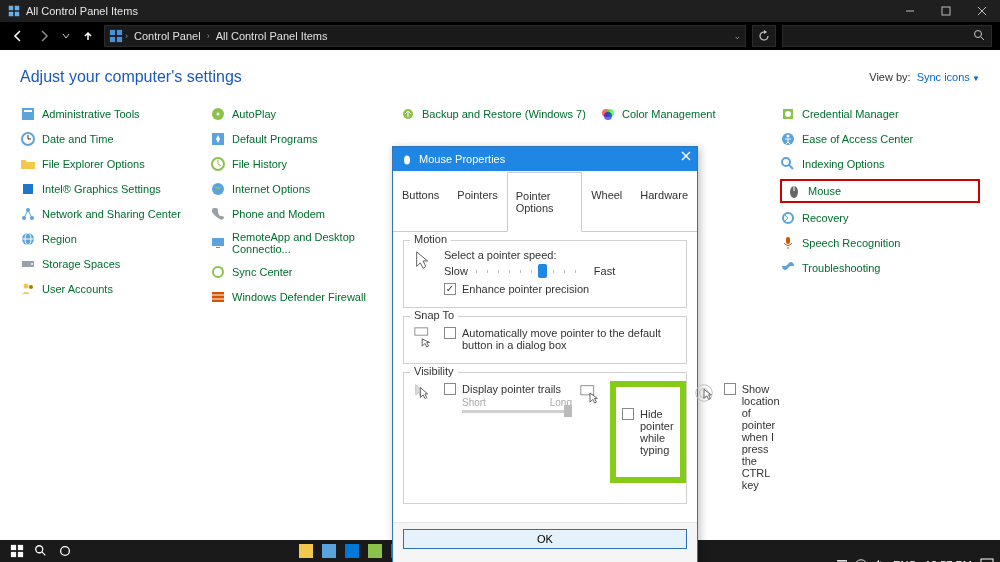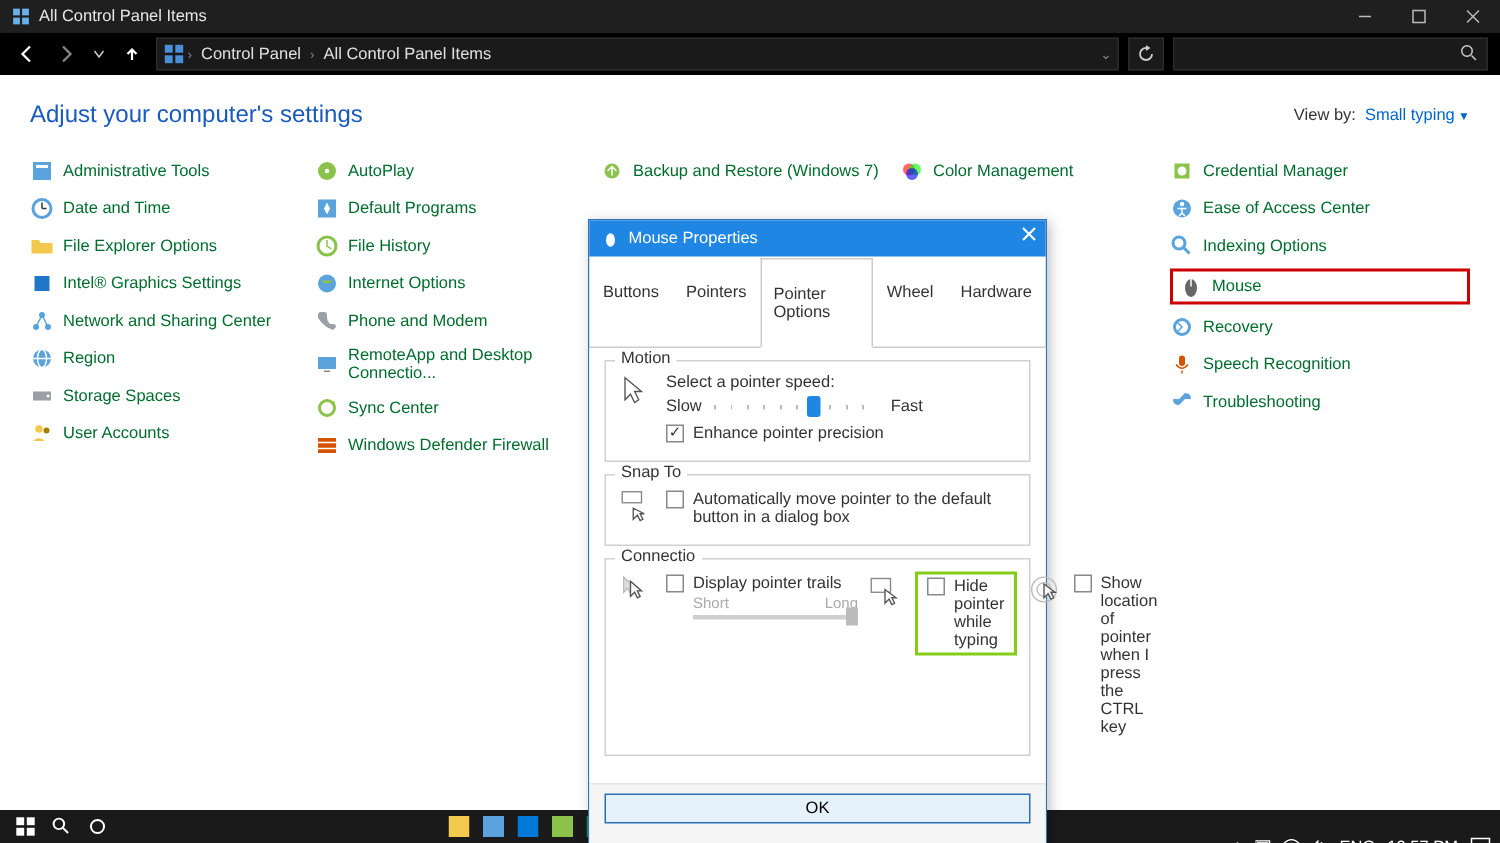--- a/index.html
+++ b/index.html
@@ -60,21 +60,21 @@
 .grp-body { flex: 1; font-size: 11px; color: #333; }
 .slider-row { display: flex; align-items: center; gap: 8px; margin: 4px 0 6px; }
 .slider-track { width: 110px; height: 3px; background: repeating-linear-gradient(to right, #bbb 0 1px, transparent 1px 11px); position: relative; }
 .slider-thumb { width: 9px; height: 14px; background: #1f86e4; position: absolute; top: -6px; left: 62px; border-radius: 2px; }
 .check-row { display: flex; align-items: flex-start; gap: 6px; font-size: 11px; color: #333; margin: 2px 0; }
 .chk { width: 12px; height: 12px; border: 1px solid #888; flex-shrink: 0; display: inline-flex; align-items: center; justify-content: center; font-size: 10px; line-height: 10px; }
 .chk.checked::before { content: "✓"; color: #333; }
 .trail-slider { width: 110px; height: 3px; background: #d0d0d0; position: relative; margin: 2px 0 4px 18px; }
 .trail-slider .tthumb { width: 8px; height: 12px; background: #bbb; position: absolute; top: -5px; right: 0; }
 .trail-labels { display: flex; justify-content: space-between; width: 110px; font-size: 10px; color: #aaa; margin-left: 18px; }
-.hp-highlight { border: 2px solid #84cc16; padding: 0 6px; }
+.hp-highlight { border: 6px solid #84cc16; padding: 19px 6px; }
 .dialog-buttons { display: flex; justify-content: flex-end; gap: 18px; padding: 6px 10px; border-top: 1px solid #e5e5e5; background: #f5f5f5; flex-direction: column; }
 .dlgbtn { min-width: 60px; height: 20px; border: 1px solid #8a8a8a; background: #e1e1e1; font-size: 11px; display: flex; align-items: center; justify-content: center; cursor: pointer; }
 .dlgbtn.primary { border: 1px solid #2a72b5; background: #e5f1fb; }
 
 
 .taskbar { position: absolute; bottom: 0; left: 0; right: 0; height: 22px; background: #1a1a1a; display: flex; align-items: center; padding: 0 6px; }
 .tb-left { display: flex; align-items: center; gap: 2px; }
 .tbicon { width: 22px; height: 22px; display: flex; align-items: center; justify-content: center; color: #fff; }
 .tbicon svg { width: 14px; height: 14px; }
 .tb-apps { display: flex; align-items: center; gap: 3px; margin-left: 220px; }
@@ -166,21 +166,21 @@
         </svg></span>
   </div>
 </div>
 
 <div class="content">
   <div class="content-inner">
     <div class="header-row">
       <div class="page-title">Adjust your computer's settings</div>
       <div class="viewby">
         <span>View by:</span>
-        <span class="vlink">Small typing</span>
+        <span class="vlink">Sync icons</span>
       </div>
     </div>
 
     <div class="items-grid">
 
       <div class="items-col">
         <div class="cp-item">
             <span class="cpicon">
               <svg viewBox="0 0 16 16">
                 <rect x="2" y="2" width="12" height="12" fill="#5aa3dc"></rect>
@@ -488,21 +488,21 @@
           <div class="grp-body">
             <label class="check-row">
                 <span class="chk"></span>
                 <span>Automatically move pointer to the default button in a dialog box</span>
               </label>
           </div>
         </div>
       </div>
 
       <div class="grp">
-        <div class="grp-title">Connectio</div>
+        <div class="grp-title">Visibility</div>
         <div class="grp-inner" style="flex-direction:row;gap:6px">
           <div style="display:flex;gap:8px">
             <div class="grp-icon">
                 <svg viewBox="0 0 24 24">
                   <path d="M3 3 L3 14 L6 11 L8 15 L10 14 L8 10 L11 10 Z" fill="#ddd" stroke="#bbb"></path>
                   <path d="M8 6 L8 17 L11 14 L13 18 L15 17 L13 13 L16 13 Z" fill="#fff" stroke="#555"></path>
                 </svg>
               </div>
             <div class="grp-body">
               <label class="check-row">

